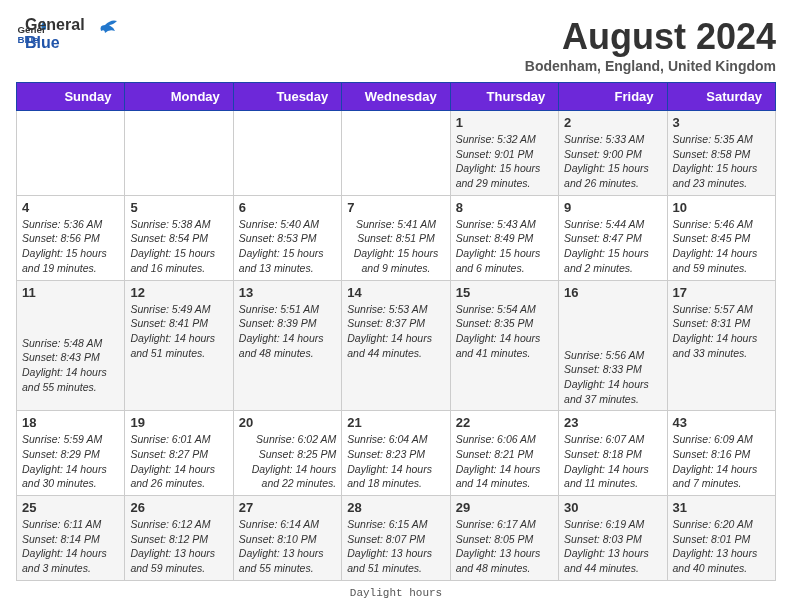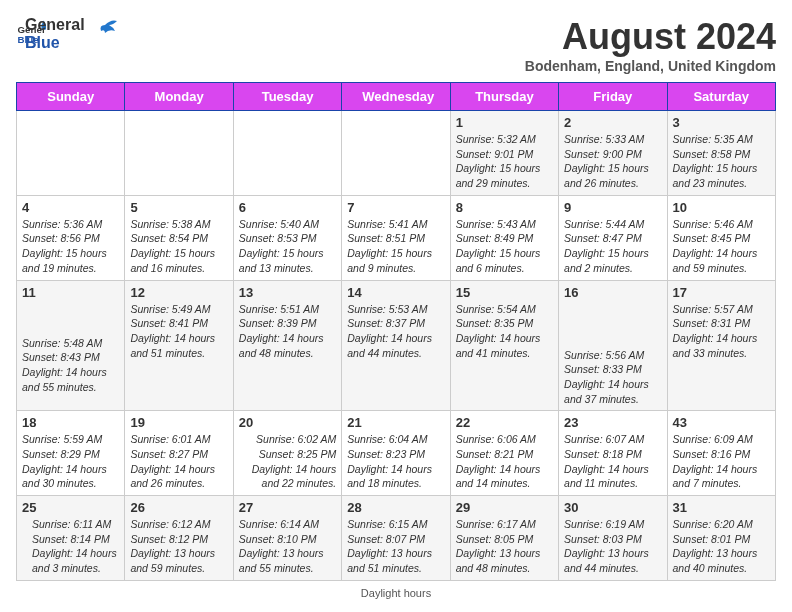--- a/index.html
+++ b/index.html
@@ -37,26 +37,26 @@
       font-size: 14px;
       font-weight: bold;
       color: #555;
     }
     table {
       width: 100%;
       border-collapse: collapse;
       table-layout: fixed;
     }
     thead tr th {
-      background-color: #d946ef;
+      background-color: #6d28d9;
       color: #fff;
       font-size: 13px;
       font-weight: bold;
-      padding: 6px 20px;
-      text-align: center;
+      padding: 6px 13px;
+      text-align: right;
       border: 1px solid #1a44aa;
     }
     tbody tr td {
       border: 1px solid #ccc;
       vertical-align: top;
       padding: 4px 5px;
       font-size: 11px;
       color: #333;
       height: 80px;
       background: #fff;
@@ -77,20 +77,21 @@
       font-style: italic;
     }
     .empty-cell {
       background: #fff !important;
     }
     .footer-note {
       margin-top: 6px;
       font-size: 11px;
       color: #555;
       text-align: center;
+      font-family: Liberation Mono, monospace;
     }
   </style>
 </head>
 <body>
 
 <div class="header-area">
   <div class="logo">
     <svg class="logo-icon" viewBox="0 0 40 40" xmlns="http://www.w3.org/2000/svg">
       <text x="2" y="18" font-size="13" font-weight="bold" fill="#333" font-family="Arial">General</text>
       <text x="2" y="32" font-size="13" font-weight="bold" fill="#2255aa" font-family="Arial">Blue</text>
@@ -168,21 +169,21 @@
         </td>
         <td>
           <span class="day-num">6</span>
           <div class="day-detail" style="white-space: pre-line;">Sunrise: 5:40 AM
 Sunset: 8:53 PM
 Daylight: 15 hours
 and 13 minutes.</div>
         </td>
         <td>
           <span class="day-num">7</span>
-          <div class="day-detail" style="white-space: pre-line;">Sunrise: 5:41 AM
+          <div class="day-detail" style="white-space: pre-line; text-align: center;">Sunrise: 5:41 AM
 Sunset: 8:51 PM
 Daylight: 15 hours
 and 9 minutes.</div>
         </td>
         <td>
           <span class="day-num">8</span>
           <div class="day-detail" style="white-space: pre-line;">Sunrise: 5:43 AM
 Sunset: 8:49 PM
 Daylight: 15 hours
 and 6 minutes.</div>
@@ -300,21 +301,21 @@
           <span class="day-num">43</span>
           <div class="day-detail" style="white-space: pre-line;">Sunrise: 6:09 AM
 Sunset: 8:16 PM
 Daylight: 14 hours
 and 7 minutes.</div>
         </td>
       </tr>
       <tr>
         <td>
           <span class="day-num">25</span>
-          <div class="day-detail" style="white-space: pre-line; margin-left: 10px;">Sunrise: 6:11 AM
+          <div class="day-detail" style="white-space: pre-line;">Sunrise: 6:11 AM
 Sunset: 8:14 PM
 Daylight: 14 hours
 and 3 minutes.</div>
         </td>
         <td>
           <span class="day-num">26</span>
           <div class="day-detail" style="white-space: pre-line;">Sunrise: 6:12 AM
 Sunset: 8:12 PM
 Daylight: 13 hours
 and 59 minutes.</div>

